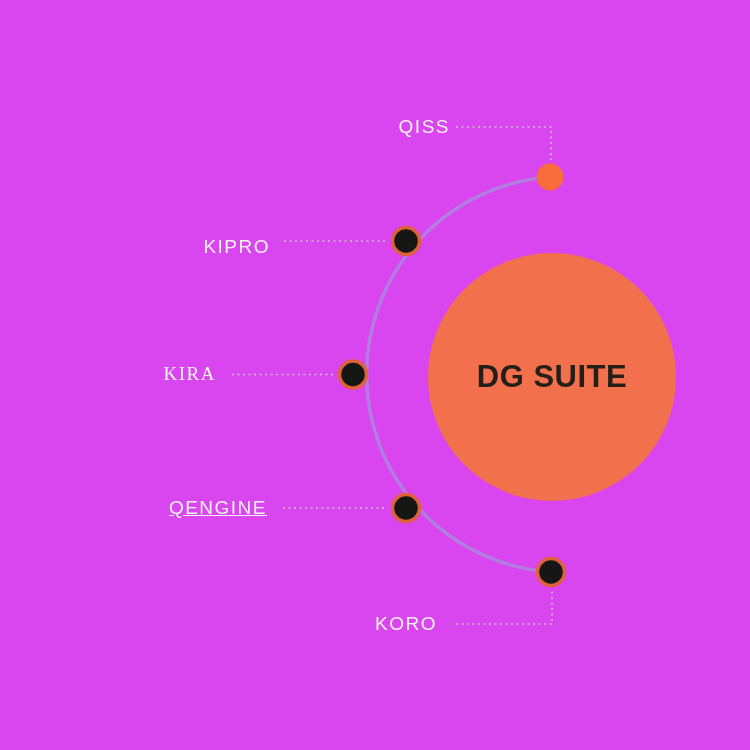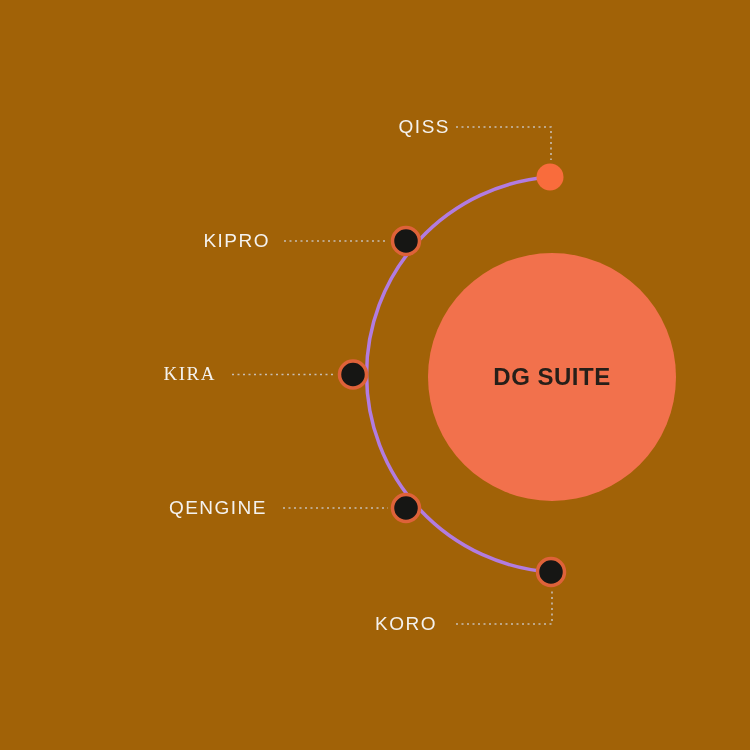--- a/index.html
+++ b/index.html
@@ -4,21 +4,21 @@
 <style>
   html, body {
     margin: 0;
     padding: 0;
     background: #161614;
   }
   .stage {
     position: relative;
     width: 750px;
     height: 750px;
-    background: #a16207;
+    background: #d946ef;
     overflow: hidden;
     font-family: "Liberation Sans", "DejaVu Sans", sans-serif;
   }
   .stage svg {
     position: absolute;
     top: 0;
     left: 0;
   }
   .arc {
     fill: none;
@@ -59,21 +59,21 @@
   .hub-title {
     position: absolute;
     left: 428px;
     top: 253px;
     width: 248px;
     height: 248px;
     display: flex;
     align-items: center;
     justify-content: center;
     color: #261F19;
-    font-size: 24px;
+    font-size: 31px;
     font-weight: 700;
     letter-spacing: 0.5px;
     white-space: nowrap;
   }
 </style>
 </head>
 <body>
 
 <div class="stage">
 
@@ -90,20 +90,20 @@
     <path class="dash" d="M 456 624 L 552 624 L 552 590"></path>
 
     <circle class="dot-filled" cx="550" cy="177" r="13.5"></circle>
     <circle class="ring" cx="406" cy="241" r="13.5"></circle>
     <circle class="ring" cx="353" cy="374.5" r="13.5"></circle>
     <circle class="ring" cx="406" cy="508" r="13.5"></circle>
     <circle class="ring" cx="551" cy="572" r="13.5"></circle>
   </svg>
 
   <div class="node-label" style="right:300px; top:116px;">QISS</div>
-  <div class="node-label" style="right:480px; top:230px;">KIPRO</div>
+  <div class="node-label" style="right:480px; top:236px;">KIPRO</div>
   <div class="node-label" style="right:534px; top:363px;font-family:Liberation Serif, serif;">KIRA</div>
-  <div class="node-label" style="right:483px; top:497px;">QENGINE</div>
+  <div class="node-label" style="right:483px; top:497px;text-decoration:underline;">QENGINE</div>
   <div class="node-label" style="right:313px; top:613px;margin-left:16px;">KORO</div>
 
   <div class="hub-title">DG SUITE</div>
 
 </div>
 
 </body></html>

